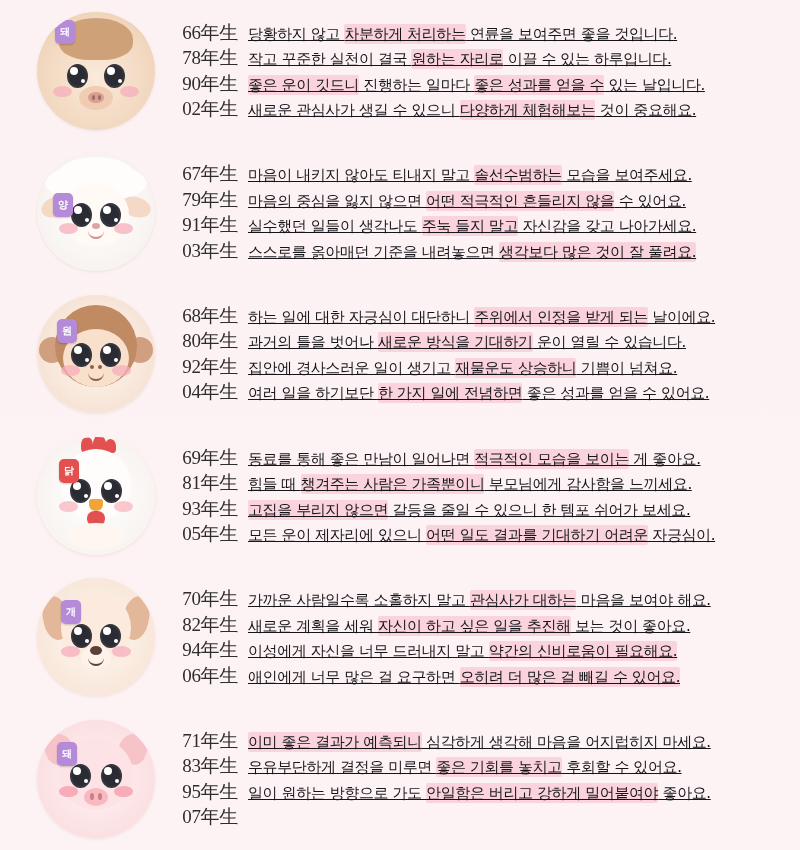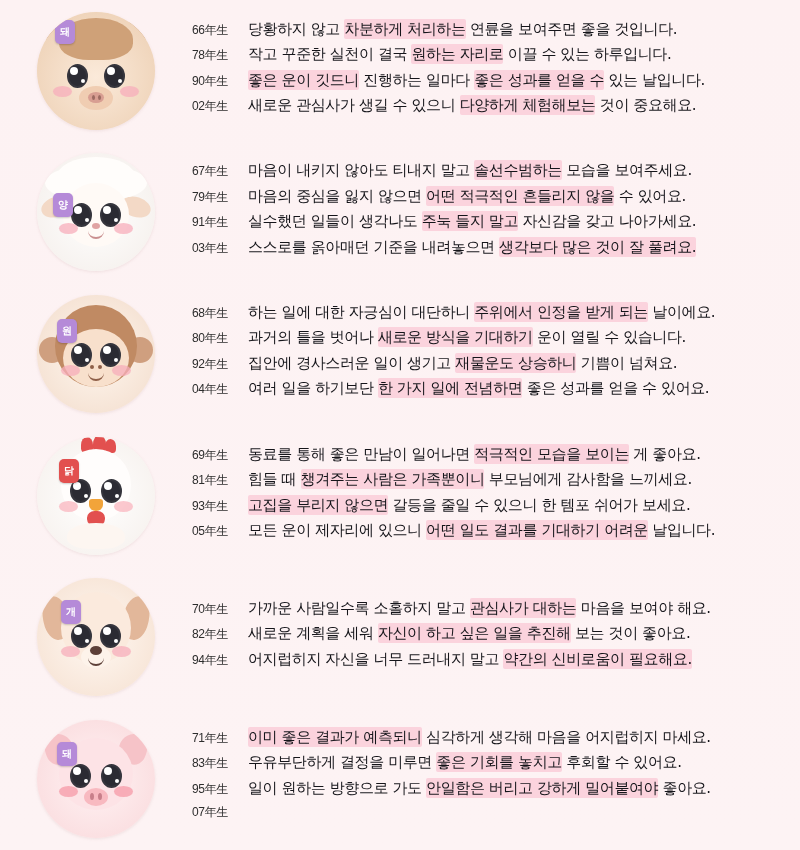--- a/index.html
+++ b/index.html
@@ -123,33 +123,34 @@
     padding-right: 6px;
   }
   .line {
     display: flex;
     align-items: baseline;
     height: 25.5px;
   }
   .year {
     width: 56px;
     min-width: 56px;
-    text-align: center;
+    text-align: right;
     padding-right: 10px;
-    font-size: 12px;
+    font-size: 19px;
     color: #2d2d2d;
     letter-spacing: -0.3px;
-    font-family: Liberation Sans, sans-serif;
+    font-family: Liberation Serif, serif;
   }
   .sentence {
     font-size: 15px;
     color: #15151a;
     letter-spacing: -0.4px;
     white-space: nowrap;
     font-family: "DejaVu Sans", "Liberation Sans", sans-serif;
+    text-decoration: underline;
   }
   .hl {
     background: #fbd3dd;
     border-radius: 2px;
     padding: 1px 0;
   }
 </style>
 </head>
 <body>
 
@@ -291,21 +292,21 @@
       <div class="line">
         <span class="year">81年生</span>
         <span class="sentence"><span>힘들 때 </span><span class="hl">챙겨주는 사람은 가족뿐이니</span><span> 부모님에게 감사함을 느끼세요.</span></span>
       </div>
       <div class="line">
         <span class="year">93年生</span>
         <span class="sentence"><span class="hl">고집을 부리지 않으면</span><span> 갈등을 줄일 수 있으니 한 템포 쉬어가 보세요.</span></span>
       </div>
       <div class="line">
         <span class="year">05年生</span>
-        <span class="sentence"><span>모든 운이 제자리에 있으니 </span><span class="hl">어떤 일도 결과를 기대하기 어려운</span><span> 날입니다.</span></span>
+        <span class="sentence"><span>모든 운이 제자리에 있으니 </span><span class="hl">어떤 일도 결과를 기대하기 어려운</span><span> 자긍심이.</span></span>
       </div>
     </div>
   </div>
 
   <div class="zodiac-row">
     <div class="avatar-cell">
       <div class="avatar" style="background:radial-gradient(circle at 50% 50%, #fff8f2 0%, #f8e7da 70%, #eed5c5 100%);">
         <div class="ear" style="width:26px;height:44px;background:#e2b79a;left:6px;top:18px;border-radius:50% 50% 45% 45%;transform:rotate(-12deg);"></div>
         <div class="ear" style="width:26px;height:44px;background:#e2b79a;right:6px;top:18px;border-radius:50% 50% 45% 45%;transform:rotate(12deg);"></div>
         <div style="position:absolute;left:24px;top:14px;width:70px;height:72px;background:#fbeadd;border-radius:50%;"></div>
@@ -323,21 +324,25 @@
       <div class="line">
         <span class="year">70年生</span>
         <span class="sentence"><span>가까운 사람일수록 소홀하지 말고 </span><span class="hl">관심사가 대하는</span><span> 마음을 보여야 해요.</span></span>
       </div>
       <div class="line">
         <span class="year">82年生</span>
         <span class="sentence"><span>새로운 계획을 세워 </span><span class="hl">자신이 하고 싶은 일을 추진해</span><span> 보는 것이 좋아요.</span></span>
       </div>
       <div class="line">
         <span class="year">94年生</span>
-        <span class="sentence"><span>어지럽히지 자신을 너무 드러내지 말고 </span><span class="hl">약간의 신비로움이 필요해요.</span></span>
+        <span class="sentence"><span>이성에게 자신을 너무 드러내지 말고 </span><span class="hl">약간의 신비로움이 필요해요.</span></span>
+      </div>
+      <div class="line">
+        <span class="year">06年生</span>
+        <span class="sentence"><span>애인에게 너무 많은 걸 요구하면 </span><span class="hl">오히려 더 많은 걸 빼길 수 있어요.</span></span>
       </div>
     </div>
   </div>
 
   <div class="zodiac-row">
     <div class="avatar-cell">
       <div class="avatar" style="background:radial-gradient(circle at 50% 50%, #fff3f4 0%, #fbe0e2 70%, #f3cbcf 100%);">
         <div class="ear" style="width:28px;height:30px;background:#f6c3c8;left:8px;top:14px;border-radius:50% 50% 40% 40%;transform:rotate(-20deg);"></div>
         <div class="ear" style="width:28px;height:30px;background:#f6c3c8;right:8px;top:14px;border-radius:50% 50% 40% 40%;transform:rotate(20deg);"></div>
         <div style="position:absolute;left:22px;top:18px;width:74px;height:72px;background:#fde3e6;border-radius:50%;"></div>

